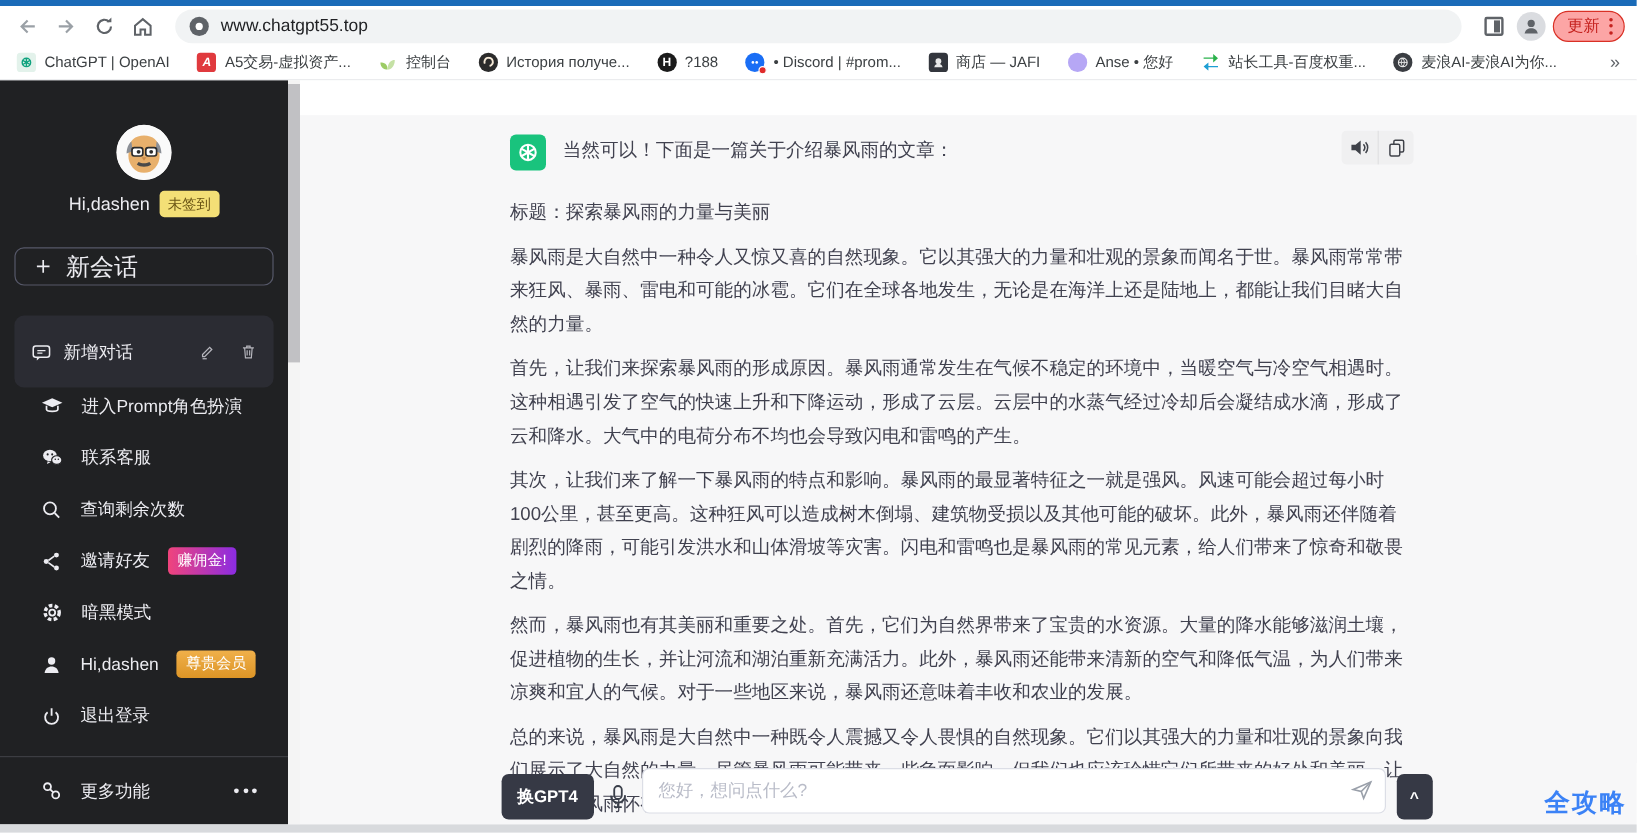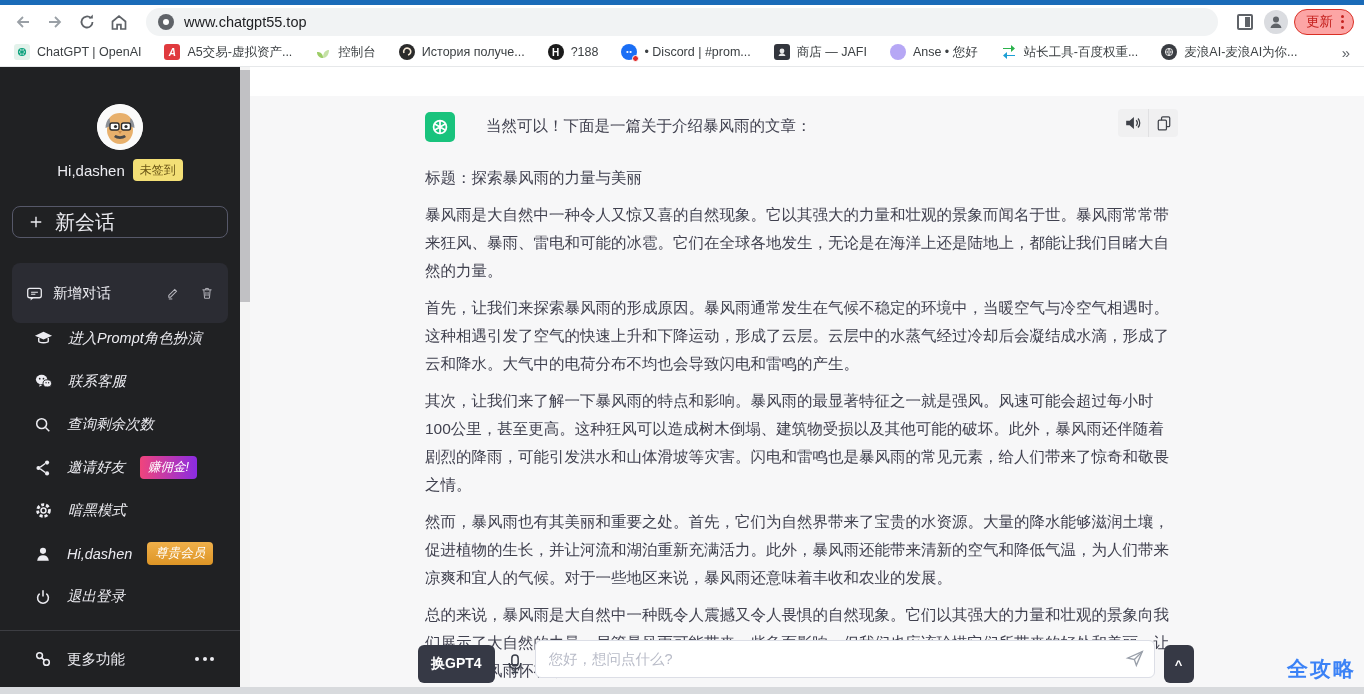--- a/index.html
+++ b/index.html
@@ -45,39 +45,39 @@
     align-items:center; gap:8px; font-size:15px; }
   .badge-y { background:#f3df76; color:#6b5616; font-size:12px; padding:2.5px 7px; border-radius:4px; }
   .new-chat { position:absolute; left:12px; top:139px; width:216px; height:32px; border:1px solid #565869;
     border-radius:8px; background:transparent; color:#ececf1; font-size:20px; display:flex; align-items:center;
     gap:12px; padding-left:16px; cursor:pointer; }
   .conv { position:absolute; left:12px; top:196px; width:216px; height:60px; background:#2b2c33;
     border-radius:8px; display:flex; align-items:center; gap:10px; padding:0 14px; cursor:pointer; }
   .conv-label { font-size:14.5px; flex:1; }
   .conv .act { opacity:.85; display:flex; align-items:center; }
   .menu { position:absolute; left:0; top:250px; width:100%; }
-  .mrow { height:43px; display:flex; align-items:center; gap:15px; padding-left:34px; cursor:pointer; font-size:14.5px;font-style:italic; }
+  .mrow { height:43px; display:flex; align-items:center; gap:15px; padding-left:34px; cursor:pointer; font-size:14.5px; }
   .badge-grad { background:linear-gradient(90deg,#f0447c,#8b2ce2); color:#fff; font-size:12.5px;
     padding:3px 8px; border-radius:4px; }
   .badge-vip { background:linear-gradient(180deg,#f0b04a,#dd9526); color:#fff; font-size:12.5px;
     padding:3px 8px; border-radius:4px; }
   .sfoot { position:absolute; left:0; bottom:0; width:100%; height:57px; border-top:1px solid #3c3d42;
     display:flex; align-items:center; gap:15px; padding:0 26px 0 34px; font-size:14.5px; }
   .hdots { margin-left:auto; display:flex; gap:3.5px; }
   .hdots i { width:4px; height:4px; border-radius:50%; background:#ececf1; }
 
   
   .scrolltrack { position:absolute; left:240px; top:67px; width:10px; height:620px; background:#f4f4f4; }
   .scrollthumb { position:absolute; left:0; top:3px; width:10px; height:232px; background:#c1c1c4; }
 
   
   .main { position:absolute; left:250px; top:67px; width:1114px; height:620px; background:#fff; }
   .gray-block { position:absolute; left:0; top:29px; width:100%; height:591px; background:#f7f7f8; }
   .msg { position:absolute; left:175px; top:45px; width:745px; color:#40414f; font-size:15.5px; line-height:28px; }
-  .msg-row1 { display:flex; align-items:flex-start; gap:31px; margin-bottom:22px; }
+  .msg-row1 { display:flex; align-items:flex-start; gap:14px; margin-bottom:22px; }
   .gpt-avatar { width:30px; height:30px; border-radius:5px; background:#19c37d; flex:0 0 30px;
     display:flex; align-items:center; justify-content:center; }
   .msg p { margin-top:9px; }
   .msg p.first { margin-top:0; }
   .msg-actions { position:absolute; left:868px; top:42px; display:flex; background:#f0f0f1; border-radius:4px; }
   .icon-btn { width:30px; height:28px; display:flex; align-items:center; justify-content:center; cursor:pointer; }
   .icon-btn + .icon-btn { border-left:1px solid #e0e0e2; }
 
   
   .input-row { position:absolute; left:168px; top:577px; width:780px; height:40px; display:flex;

